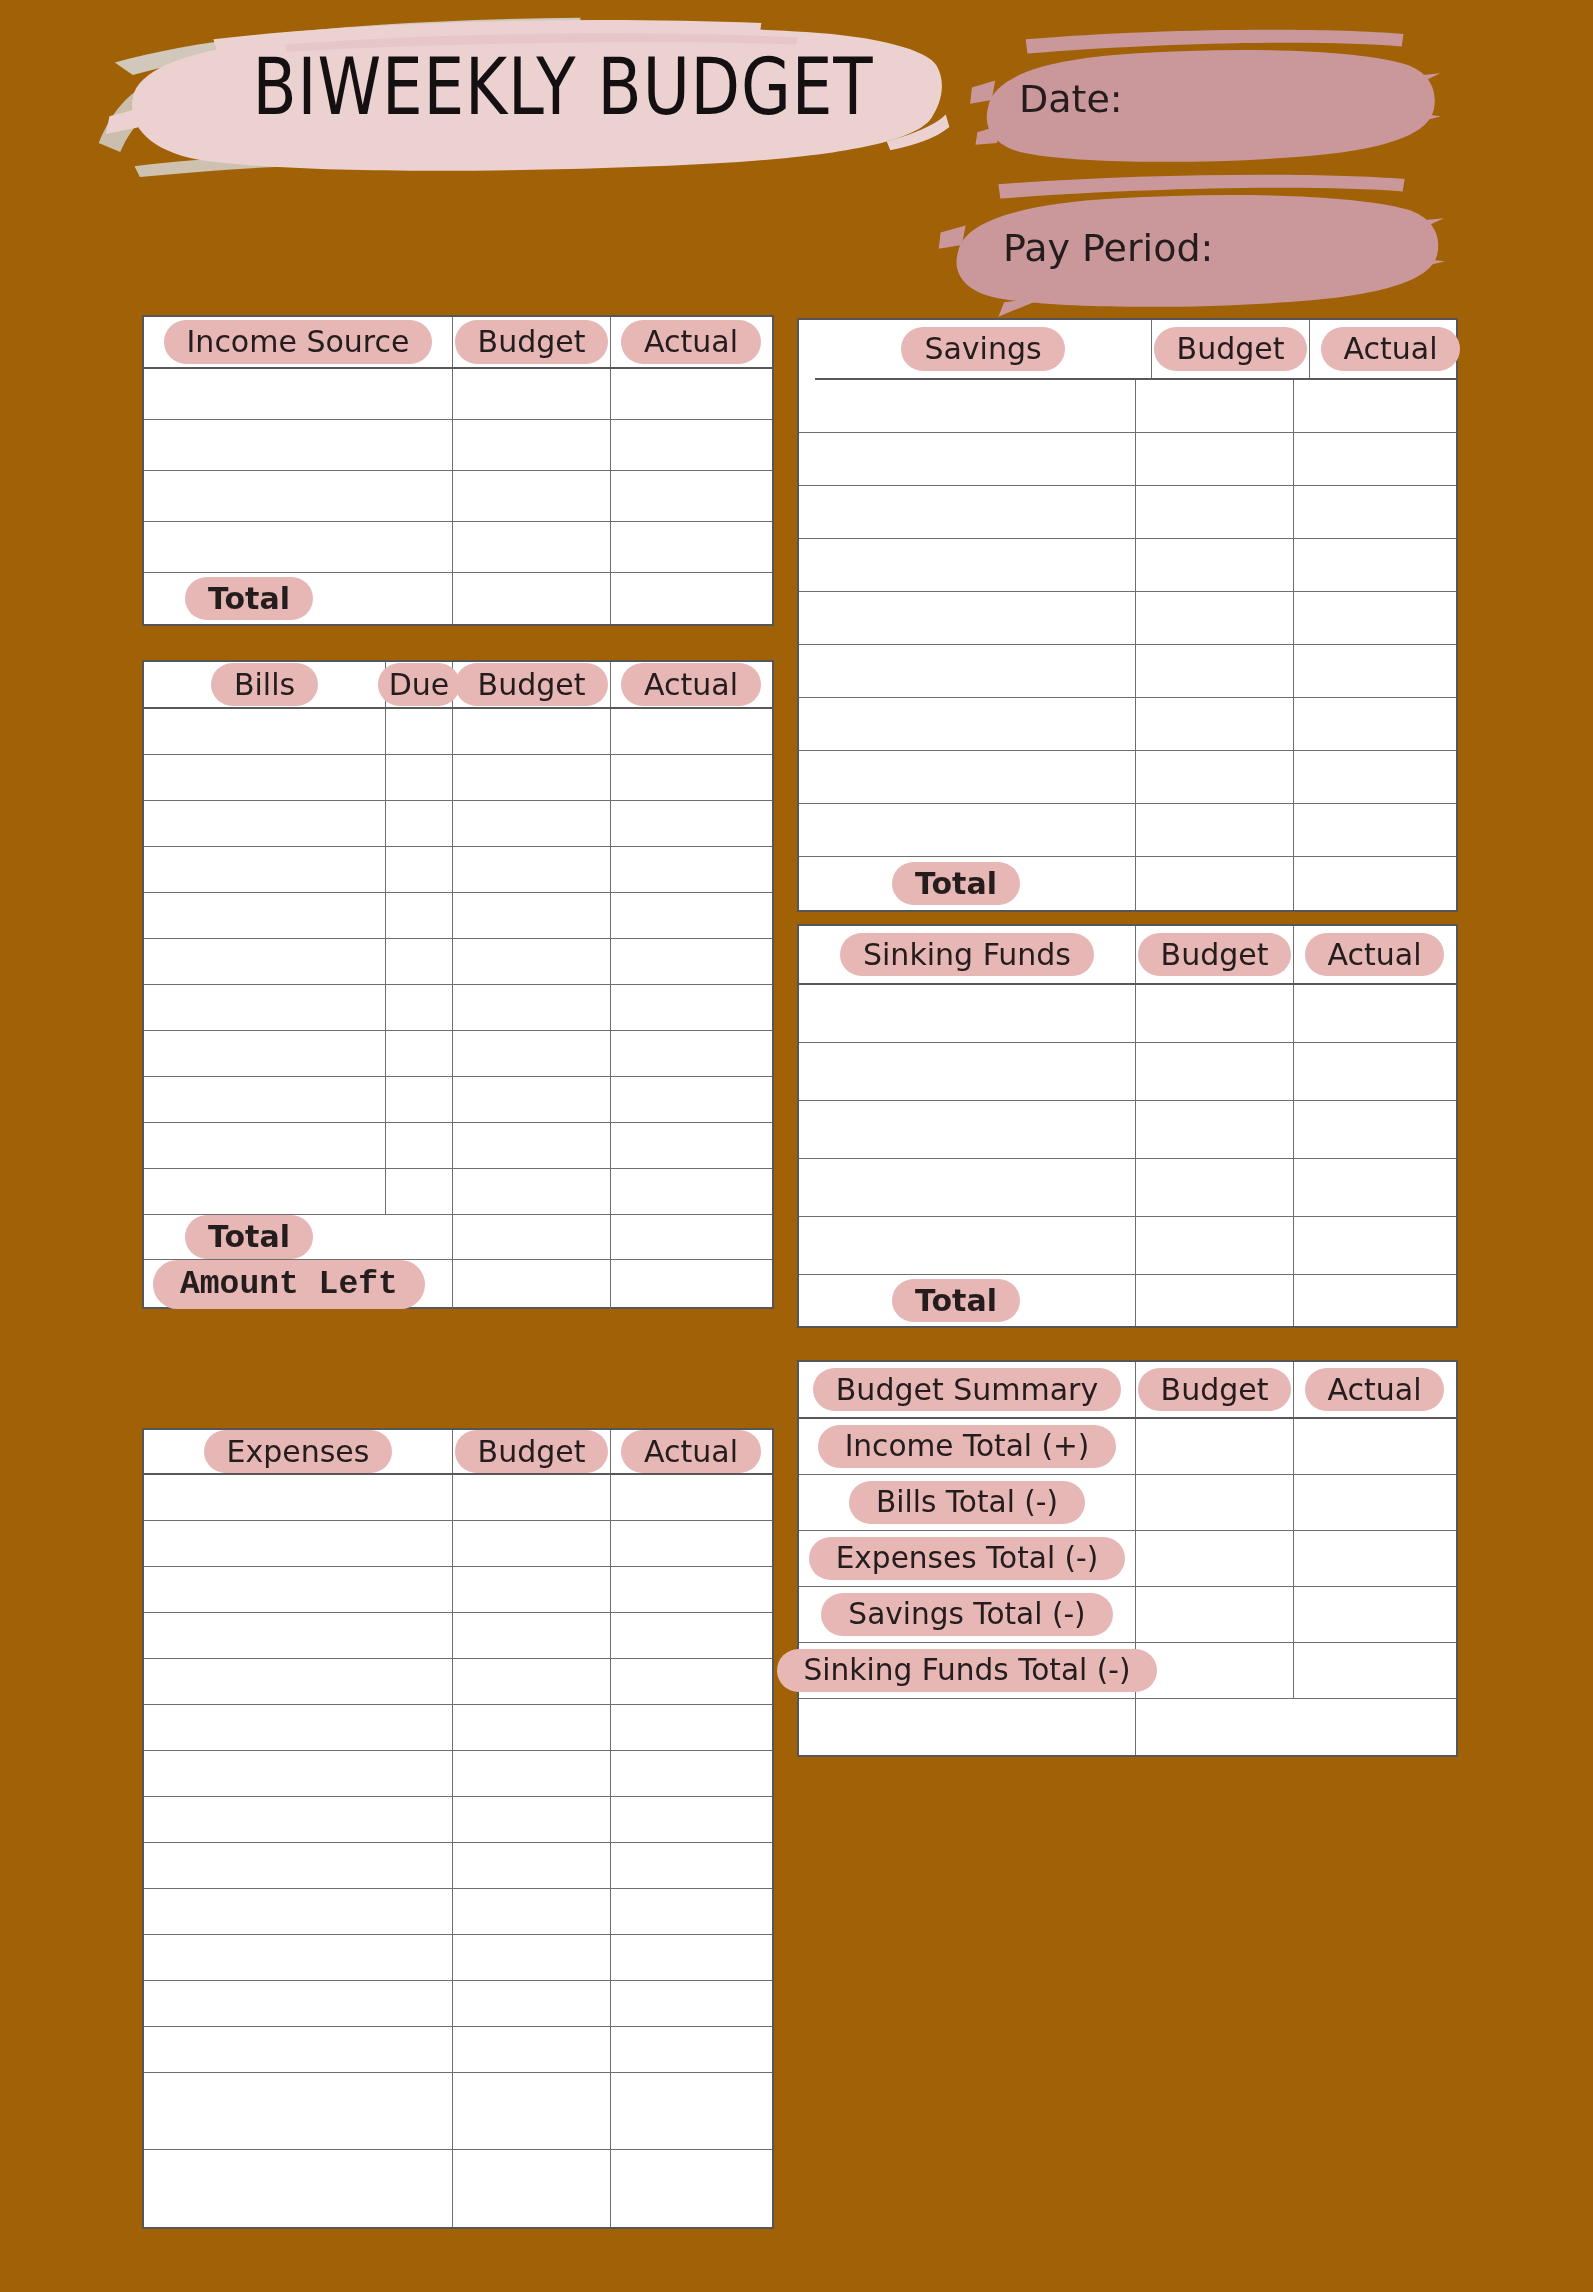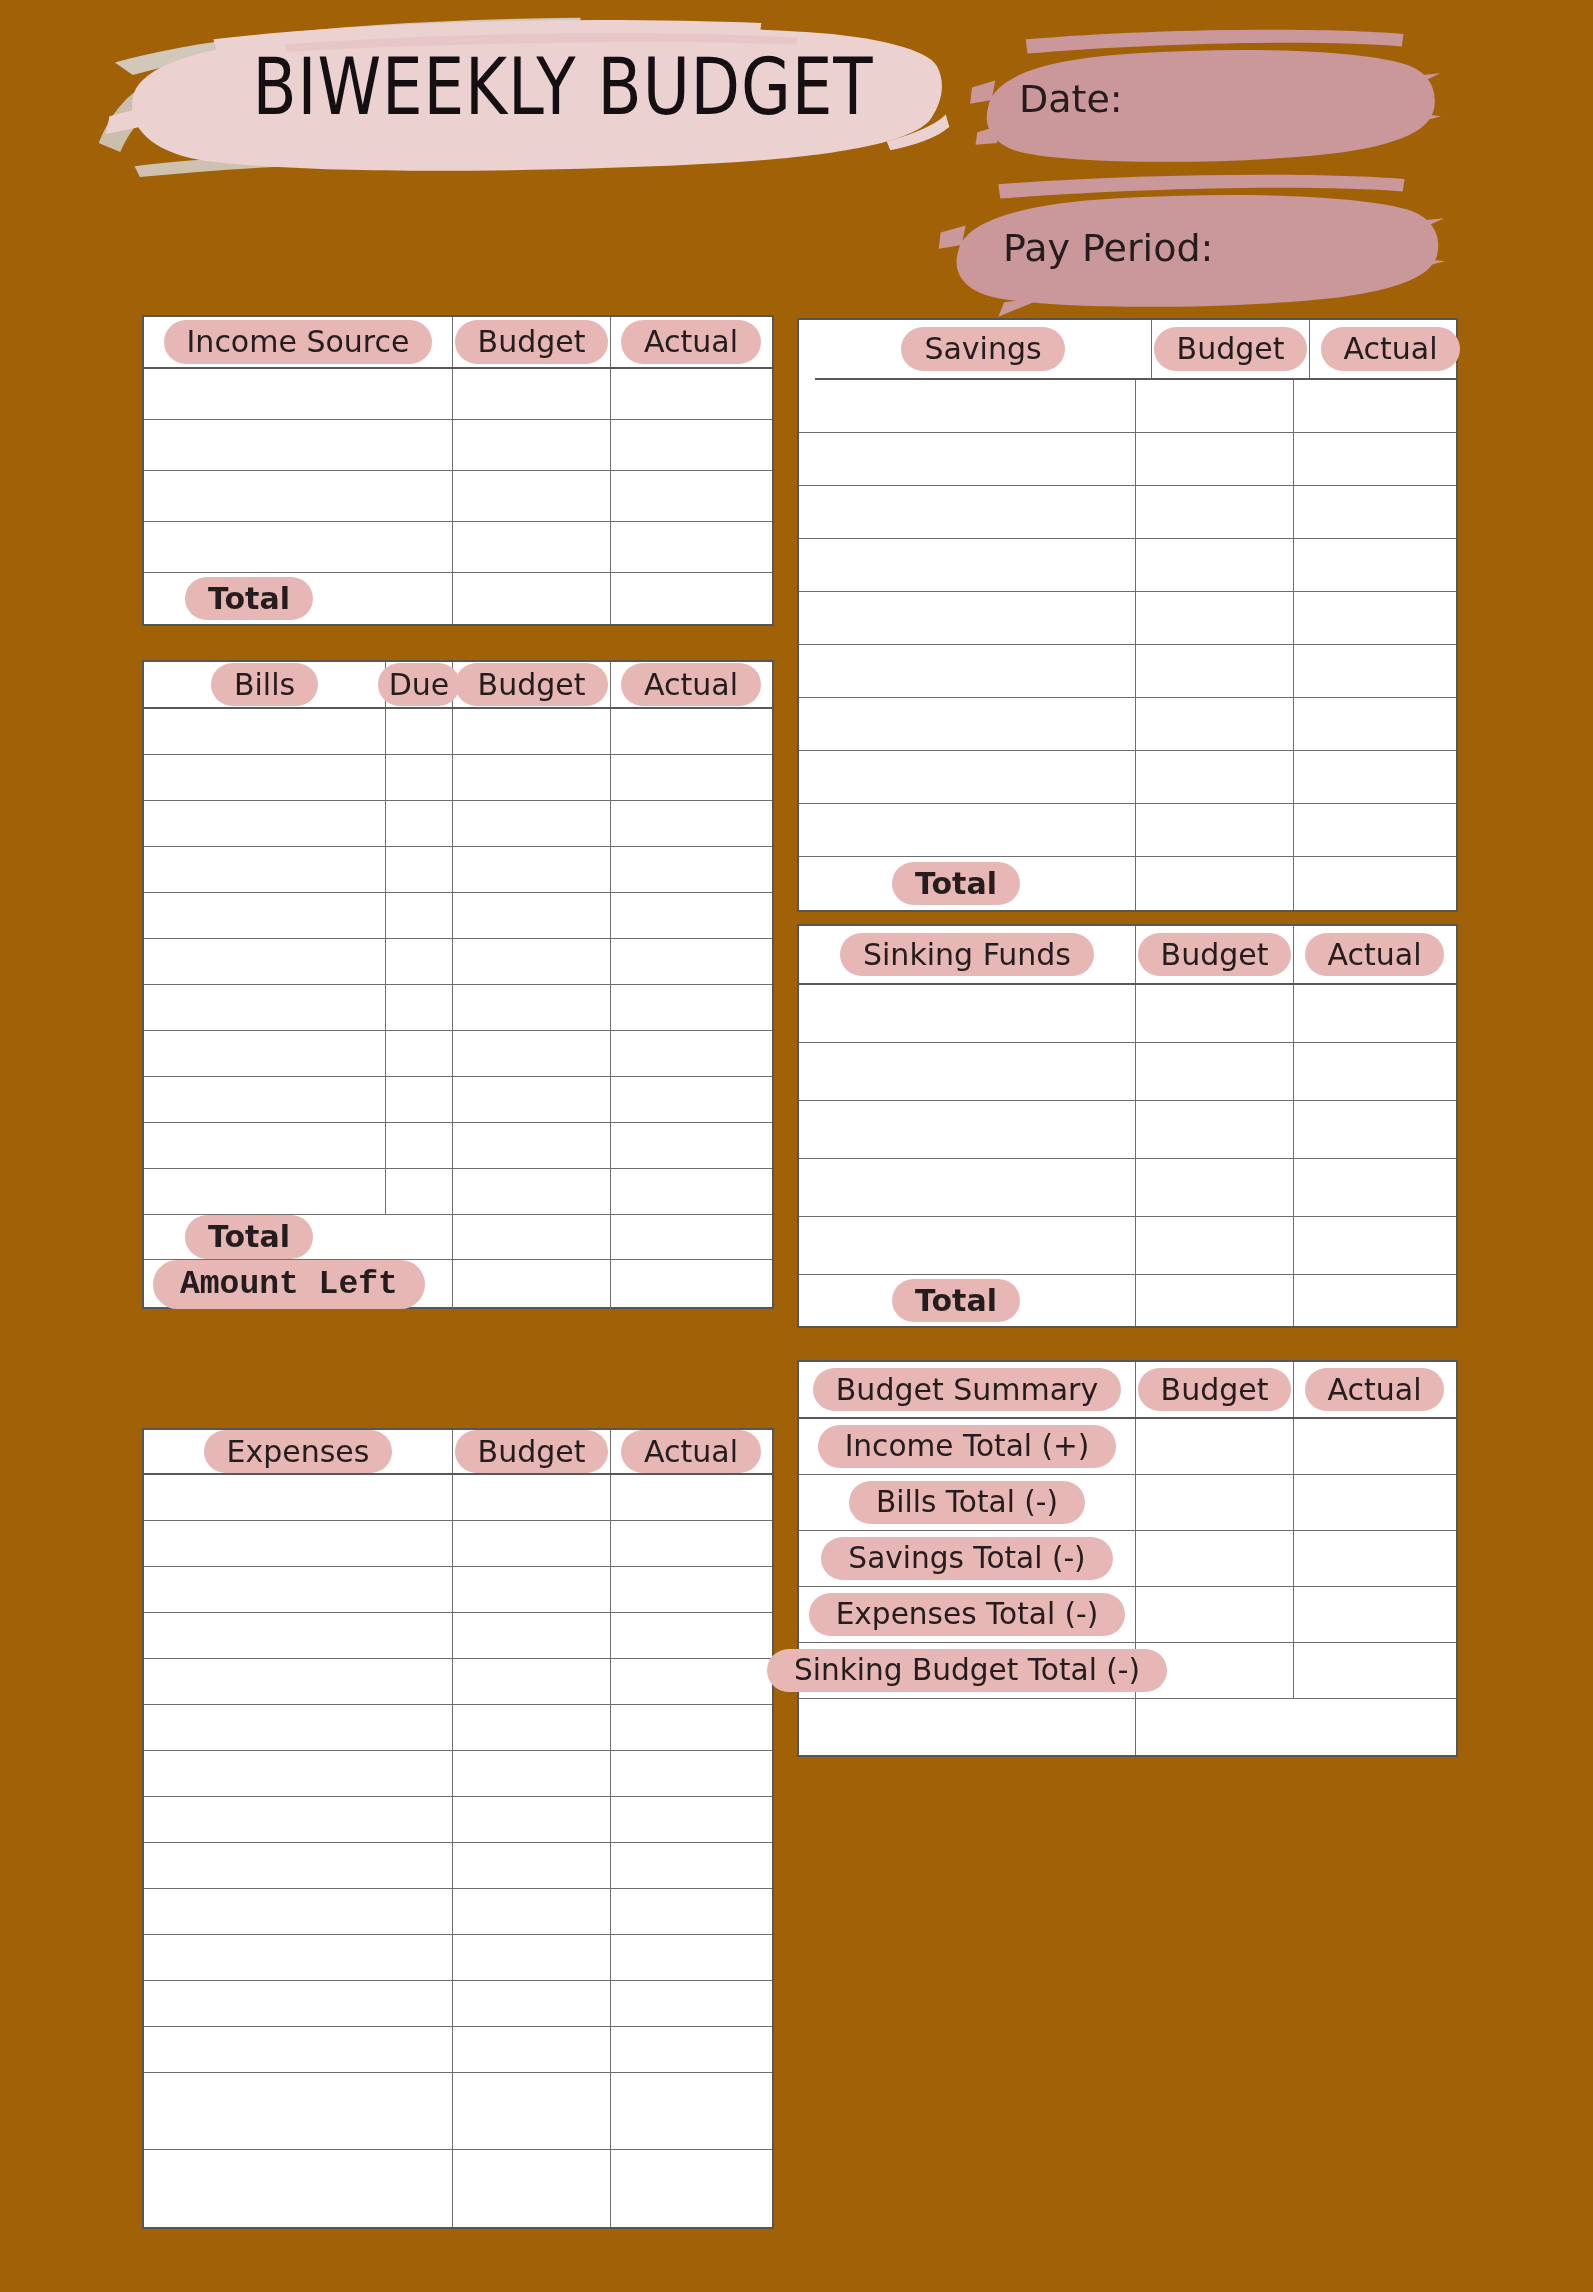--- a/index.html
+++ b/index.html
@@ -455,35 +455,35 @@
       </div>
       <div class="trow" style="height: 56px; grid-template-columns: 337px 158px 161px;">
         <div class="cell sumlbl">
           <span class="pill">Bills Total (-)</span>
         </div>
         <div class="cell"></div>
         <div class="cell last"></div>
       </div>
       <div class="trow" style="height: 56px; grid-template-columns: 337px 158px 161px;">
         <div class="cell sumlbl">
+          <span class="pill">Expenses Total (-)</span>
+        </div>
+        <div class="cell"></div>
+        <div class="cell last"></div>
+      </div>
+      <div class="trow" style="height: 56px; grid-template-columns: 337px 158px 161px;">
+        <div class="cell sumlbl">
           <span class="pill">Savings Total (-)</span>
         </div>
         <div class="cell"></div>
         <div class="cell last"></div>
       </div>
       <div class="trow" style="height: 56px; grid-template-columns: 337px 158px 161px;">
         <div class="cell sumlbl">
-          <span class="pill">Expenses Total (-)</span>
-        </div>
-        <div class="cell"></div>
-        <div class="cell last"></div>
-      </div>
-      <div class="trow" style="height: 56px; grid-template-columns: 337px 158px 161px;">
-        <div class="cell sumlbl">
-          <span class="pill">Sinking Budget Total (-)</span>
+          <span class="pill">Sinking Funds Total (-)</span>
         </div>
         <div class="cell"></div>
         <div class="cell last"></div>
       </div>
       <div class="trow" style="height: 56px; grid-template-columns: 337px 158px 161px;">
         <div class="cell"></div>
         <div class="cell last"></div>
       </div>
     </div>
 

